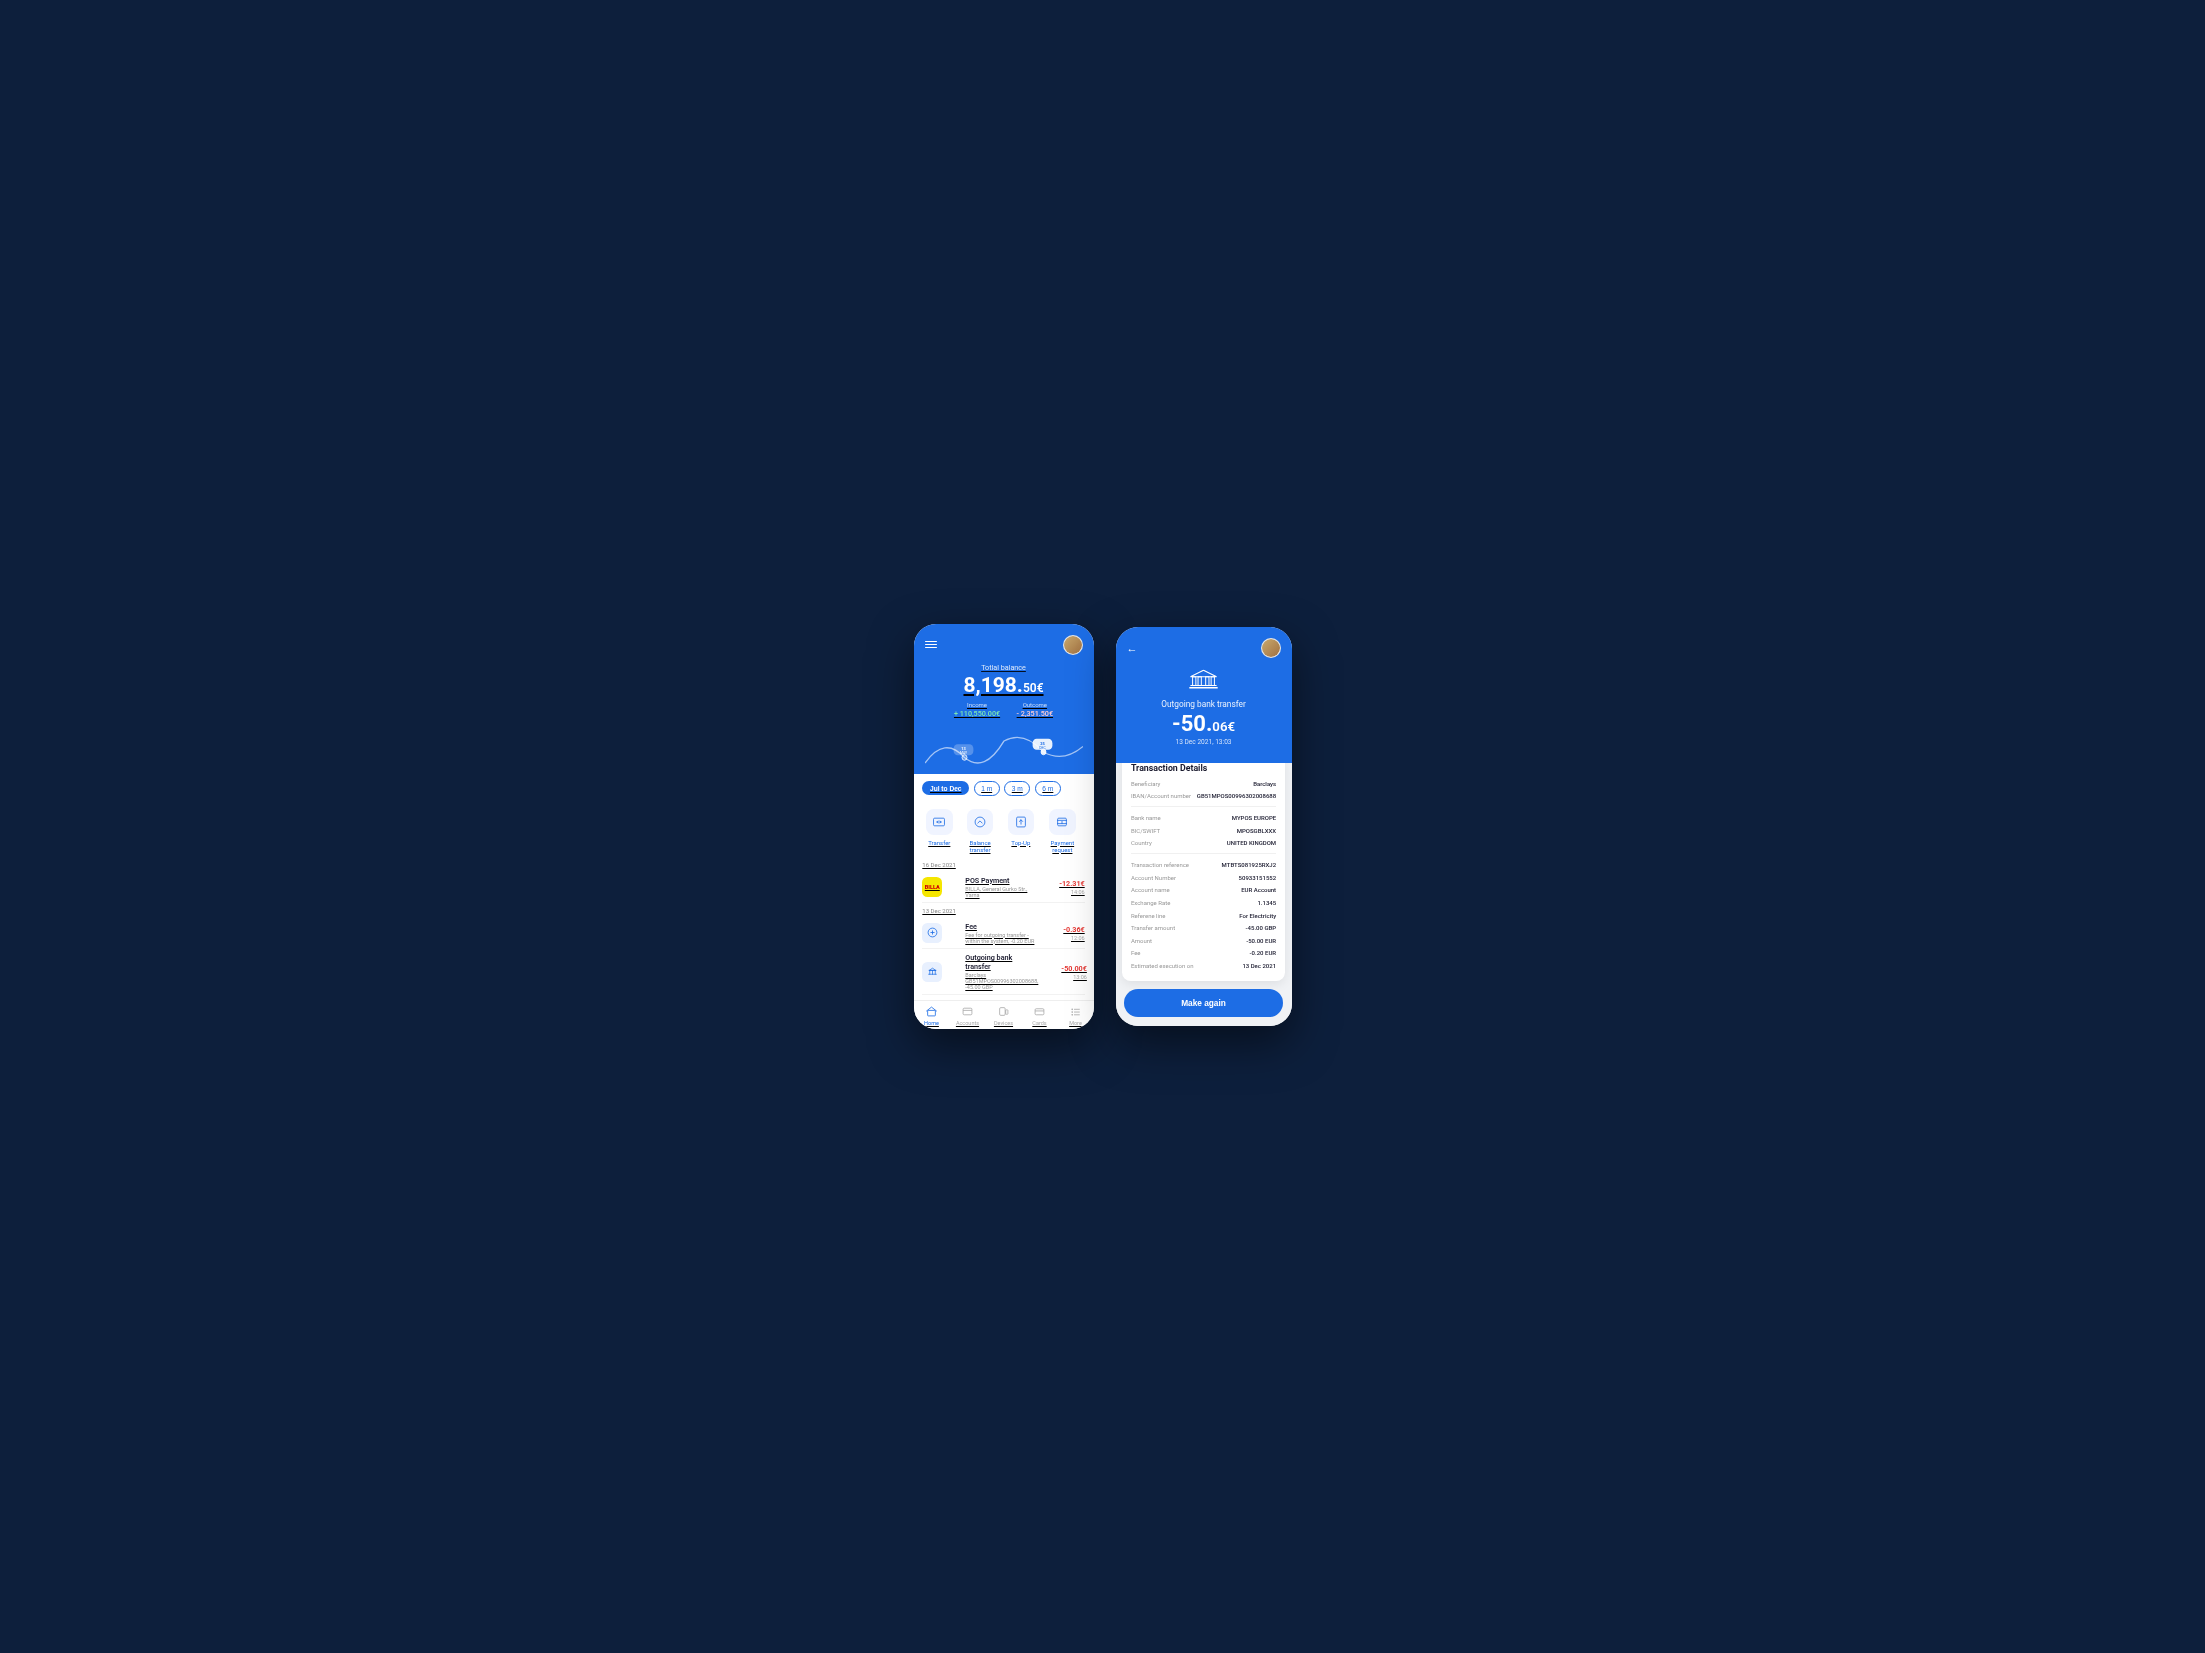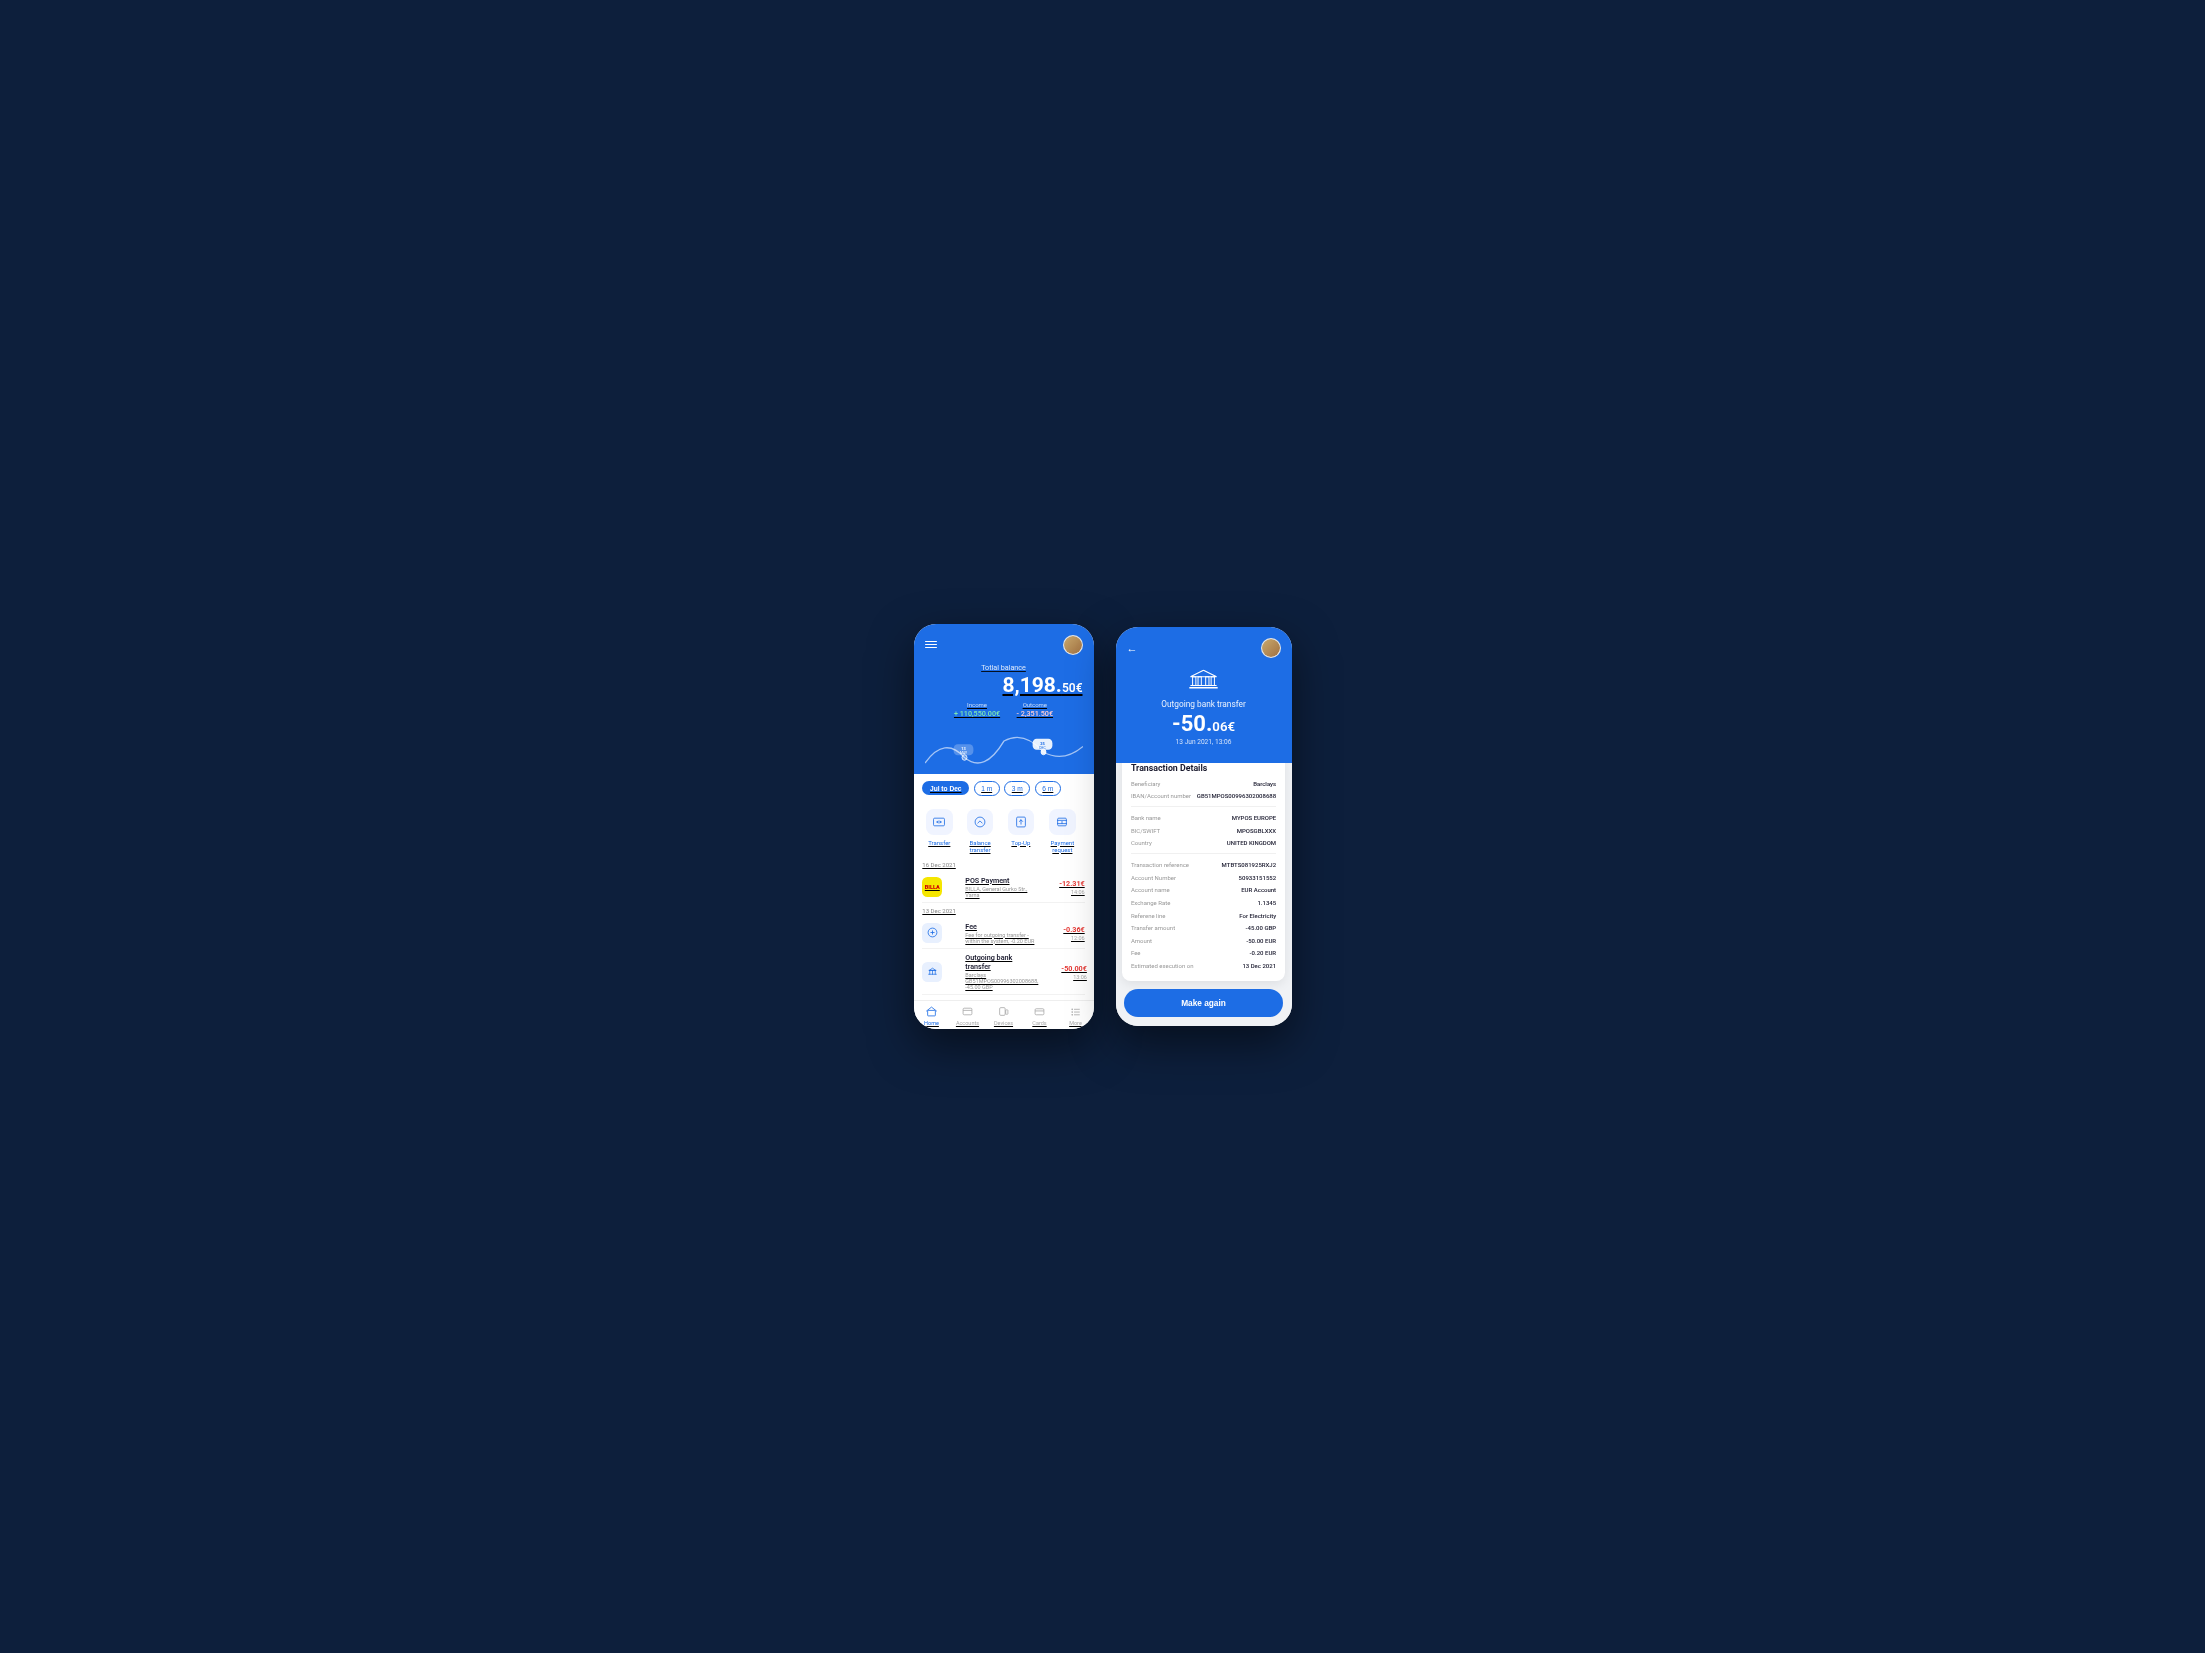--- a/index.html
+++ b/index.html
@@ -81,21 +81,20 @@
     }
     .balance-label {
       font-size: 7.2px;
       opacity: 0.85;
       margin-bottom: 2.2px;
     }
     .balance-amount {
       font-size: 21px;
       font-weight: 700;
       line-height: 1;
-      text-align: right;
     }
     .balance-amount .cents {
       font-size: 12px;
       font-weight: 600;
     }
     .income-outcome {
       display: flex;
       justify-content: center;
       gap: 16.5px;
       margin-top: 5.5px;
@@ -624,21 +623,21 @@
             <rect x="30" y="18" width="6" height="16" stroke="white" stroke-width="1.8"></rect>
             <rect x="40" y="18" width="6" height="16" stroke="white" stroke-width="1.8"></rect>
             <path d="M2 34h48" stroke="white" stroke-width="2"></path>
             <path d="M0 38h52" stroke="white" stroke-width="2.5"></path>
           </svg>
         </div>
         <div class="detail-title">Outgoing bank transfer</div>
         <div class="detail-amount">
           <span>-50.</span><span class="cents">06€</span>
         </div>
-        <div class="detail-date">13 Jun 2021, 13:06</div>
+        <div class="detail-date">13 Dec 2021, 13:03</div>
       </div>
 
       <div class="detail-scroll">
         <div class="tx-detail-card">
           <div class="tx-detail-title">Transaction Details</div>
 
           <div>
             <div class="tx-detail-row">
               <span class="td-label">Beneficiary</span>
               <span class="td-value">Barclays</span>

